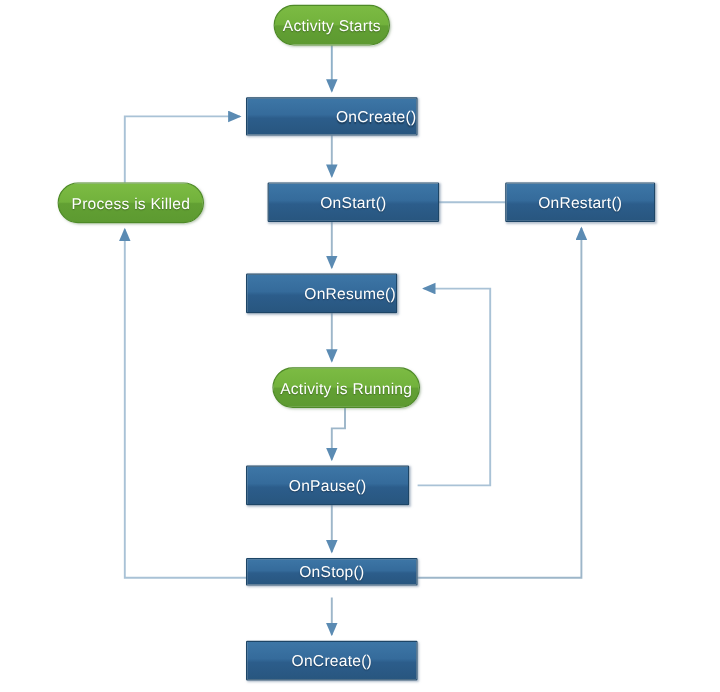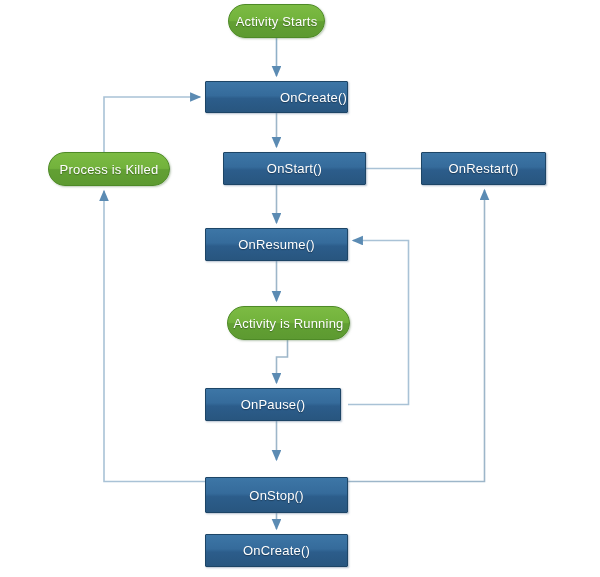--- a/index.html
+++ b/index.html
@@ -102,33 +102,33 @@
   </div>
 
   <div class="node node-process" style="left:205px; top:152px; width:143px; height:33px;margin-left:18px;">
     <span class="node-label">OnStart()</span>
   </div>
 
   <div class="node node-process" style="left:421px; top:152px; width:125px; height:33px;">
     <span class="node-label">OnRestart()</span>
   </div>
 
-  <div class="node node-process" style="left:205px; top:228px; width:143px; height:33px;">
+  <div class="node node-process" style="left:205px; top:228px; width:126px; height:33px;justify-content:flex-end;">
     <span class="node-label">OnResume()</span>
   </div>
 
   <div class="node node-terminator" style="left:227px; top:306px; width:123px; height:34px;align-items:center;">
     <span class="node-label">Activity is Running</span>
   </div>
 
   <div class="node node-process" style="left:205px; top:388px; width:136px; height:33px;">
     <span class="node-label">OnPause()</span>
   </div>
 
-  <div class="node node-process" style="left:205px; top:465px; width:143px; height:36px;margin-top:12px;">
+  <div class="node node-process" style="left:205px; top:465px; width:143px; height:23px;">
     <span class="node-label">OnStop()</span>
   </div>
 
   <div class="node node-process" style="left:205px; top:534px; width:143px; height:33px;">
     <span class="node-label">OnCreate()</span>
   </div>
 
 </div>
 
 </body></html>

